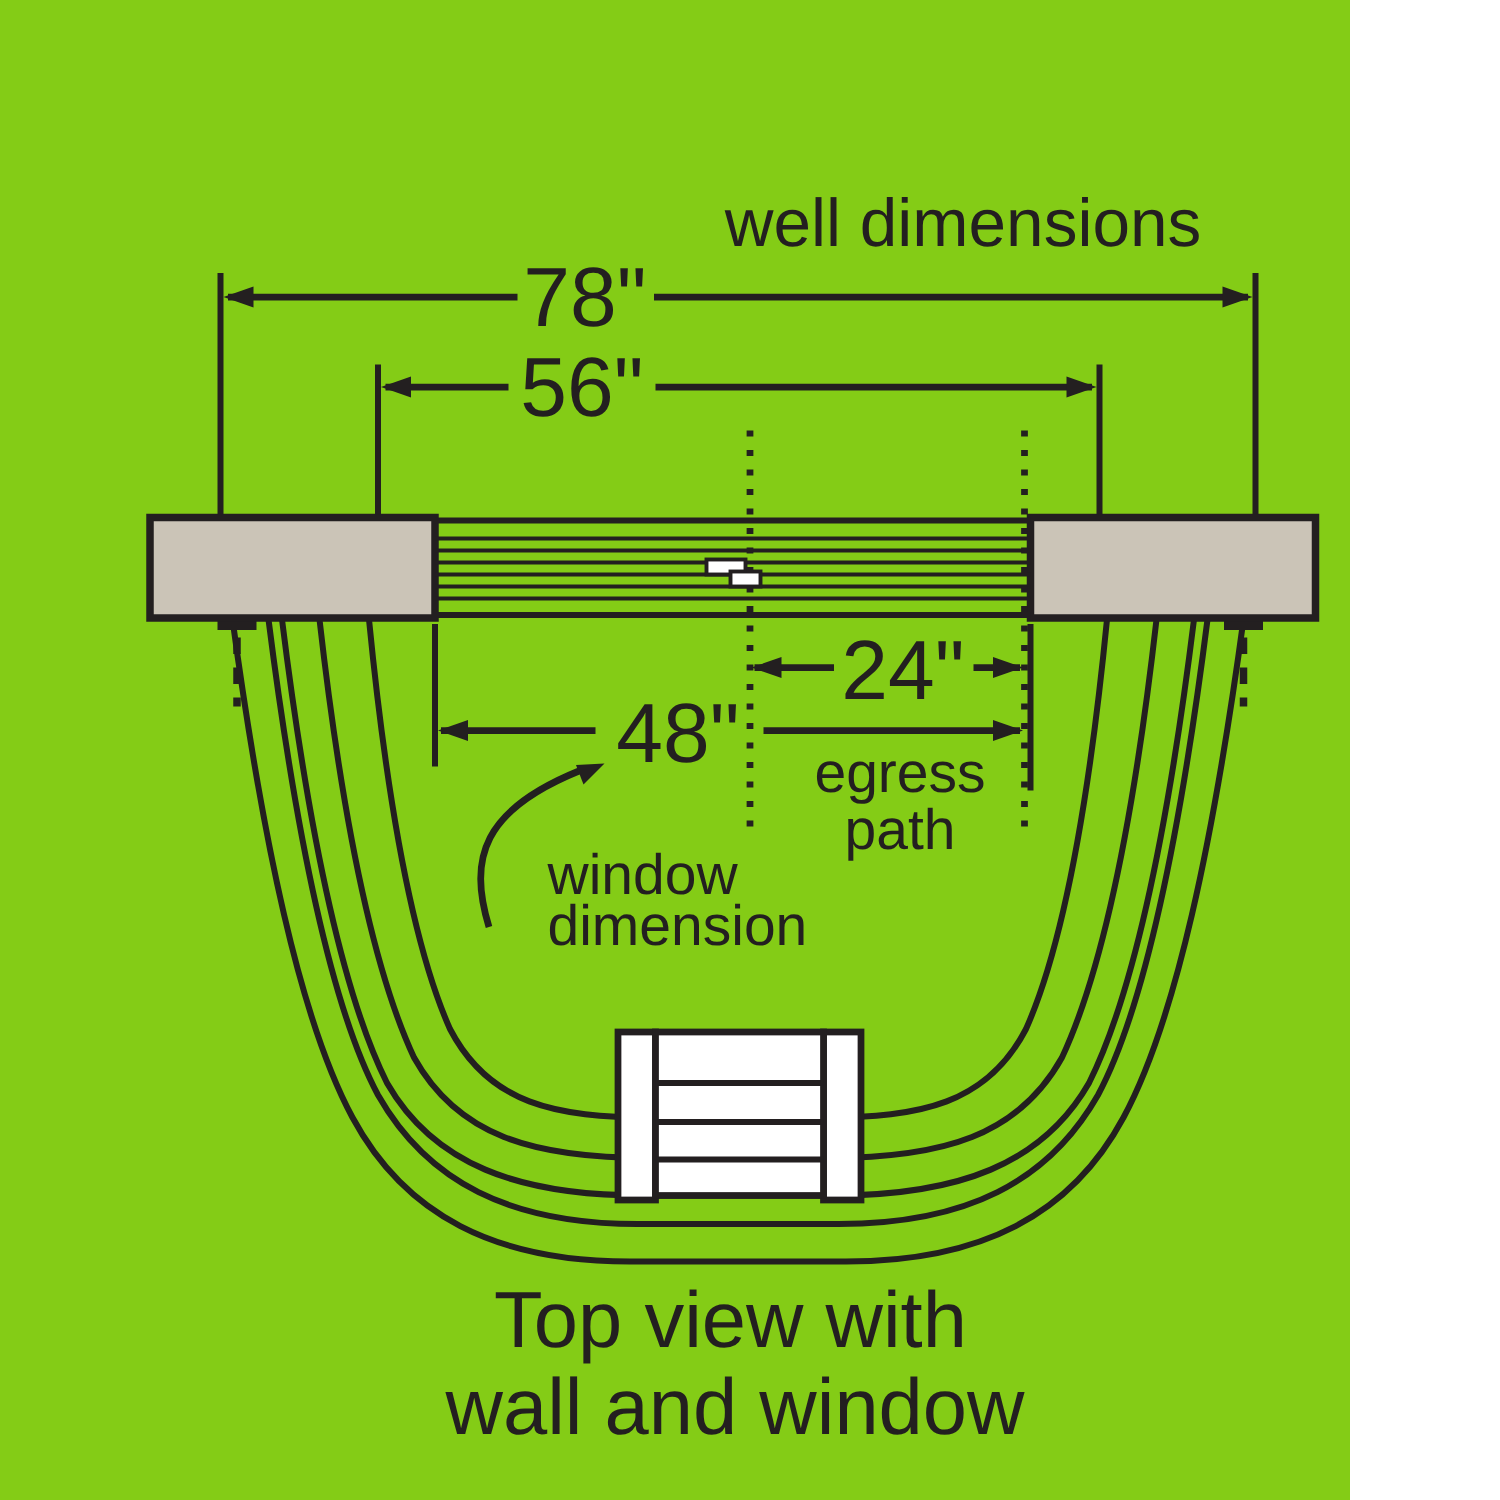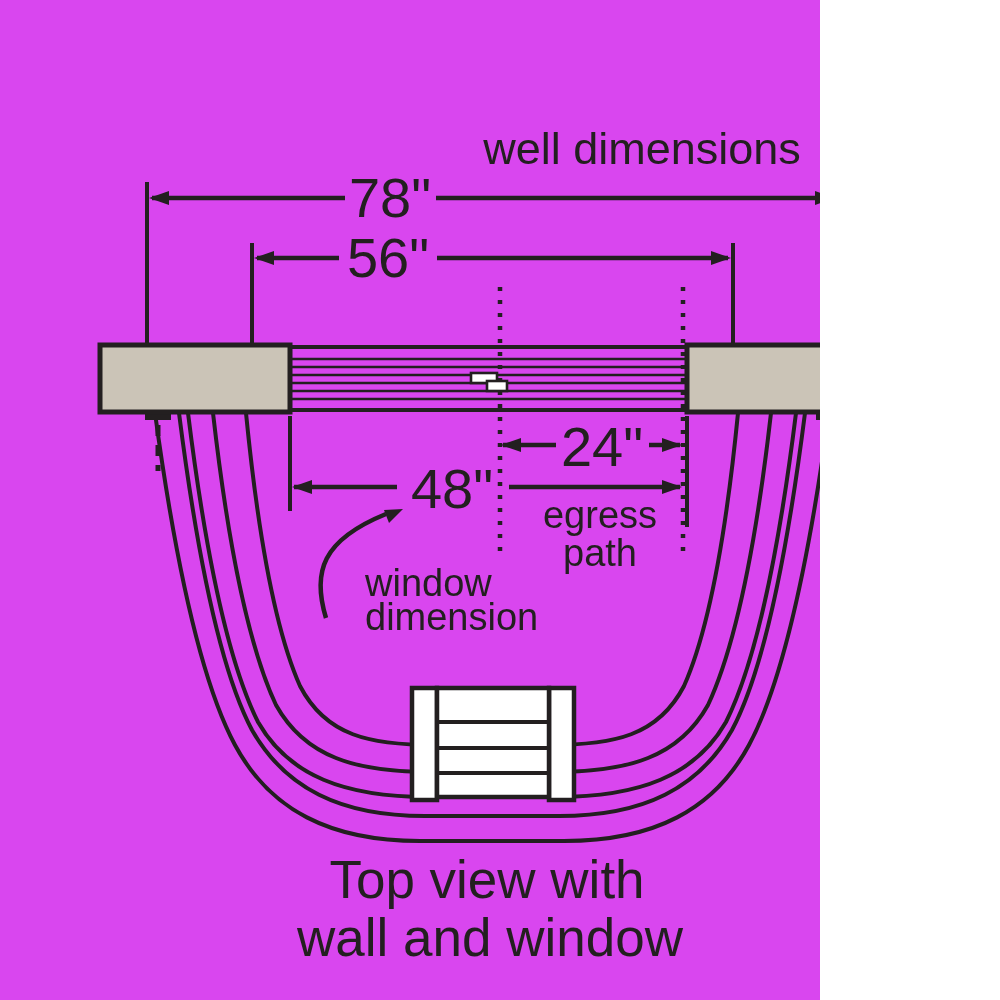--- a/index.html
+++ b/index.html
@@ -5,23 +5,23 @@
   html, body {
     margin: 0;
     padding: 0;
     background: #ffffff;
     width: 1000px;
     height: 1000px;
     font-family: "Liberation Sans", sans-serif;
   }
   #stage {
     position: relative;
-    width: 820px;
+    width: 900px;
     height: 1000px;
-    background: #d946ef;
+    background: #84cc16;
     overflow: hidden;
   }
   svg { display: block; }
   .ln   { stroke: #231f20; fill: none; }
   .fillink { fill: #231f20; stroke: none; }
   .txt  { fill: #231f20; stroke: none; }
 </style>
 </head>
 <body>
 

